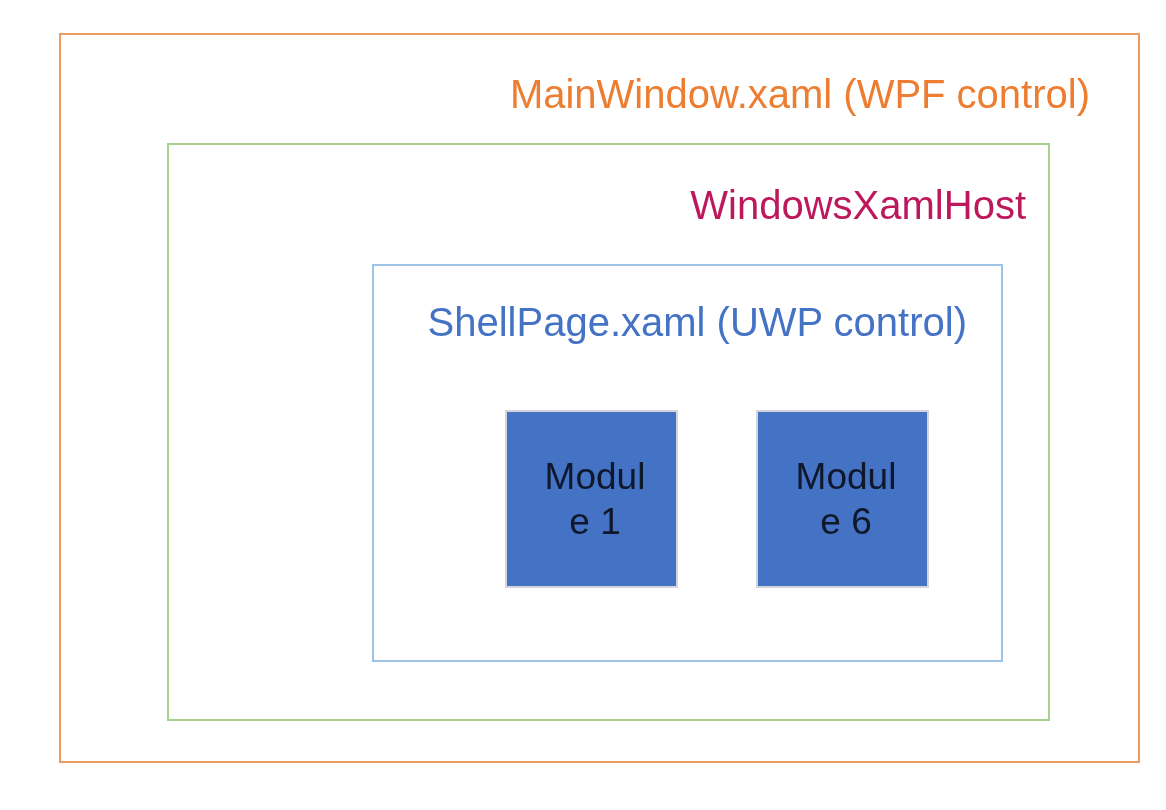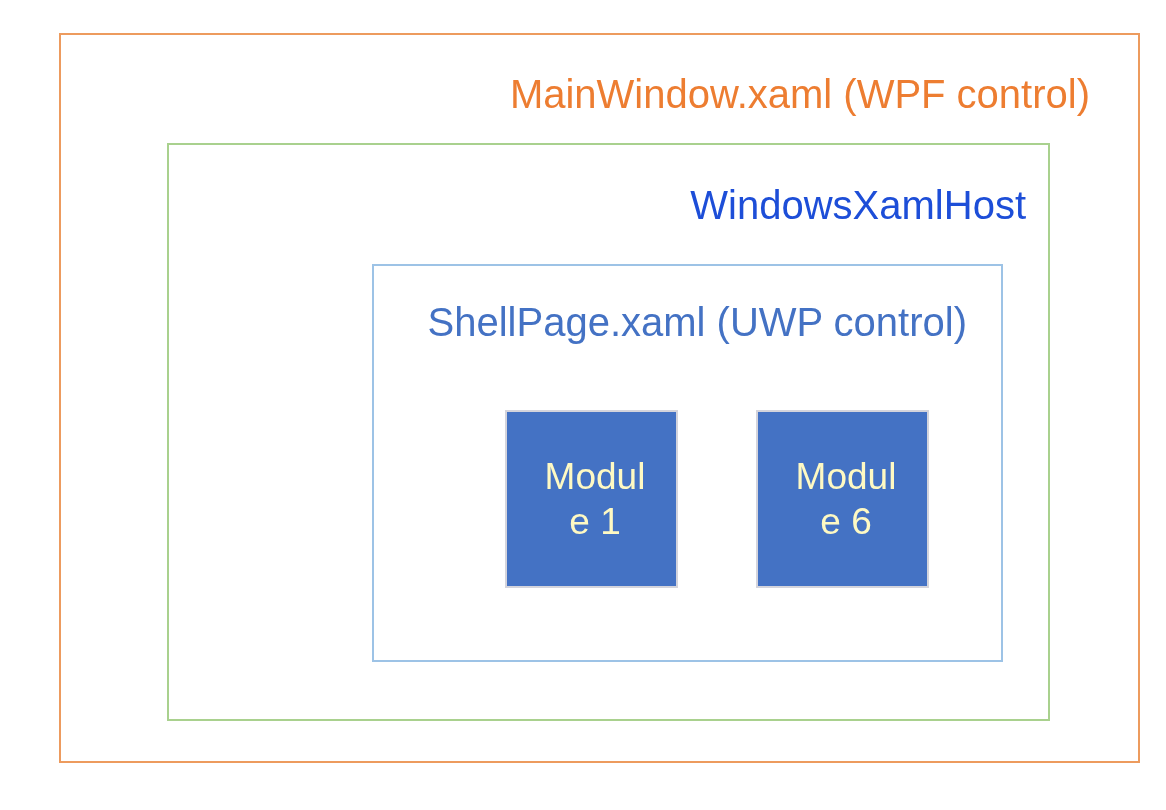--- a/index.html
+++ b/index.html
@@ -61,21 +61,21 @@
     white-space: nowrap;
   }
   #label-mainwindow {
     right: 48px;
     top: 36px;
     color: #ED7D31;
   }
   #label-xamlhost {
     right: 22px;
     top: 37px;
-    color: #1d4ed8;
+    color: #be185d;
     margin-left: 41px;
   }
   #label-shellpage {
     right: 34px;
     top: 33px;
     color: #4472C4;
   }
 
   
   #module-row {
@@ -94,21 +94,21 @@
     width: 173px;
     height: 178px;
     background: #4472C4;
     border: 2px solid #D4D4DC;
     display: flex;
     align-items: center;
     justify-content: center;
     text-align: center;
   }
   .module-label {
-    color: #fef9c3;
+    color: #0f172a;
     font-size: 37px;
     line-height: 45px;
     font-weight: 400;
     width: 110px;
     word-break: break-word;
     margin-left: 7px;
   }
 </style>
 </head>
 <body>

